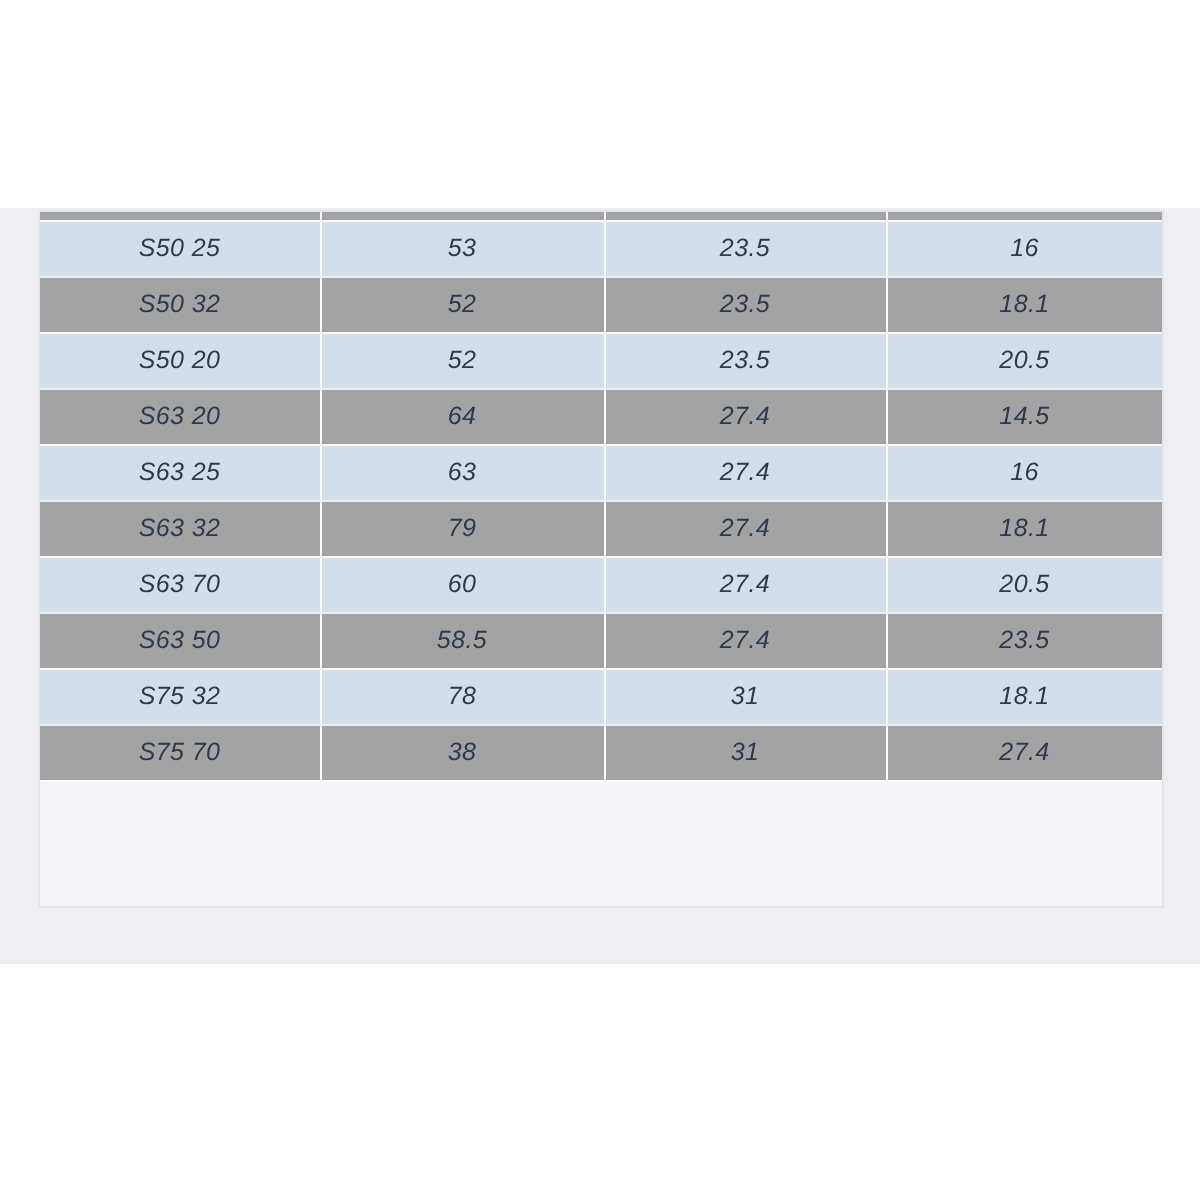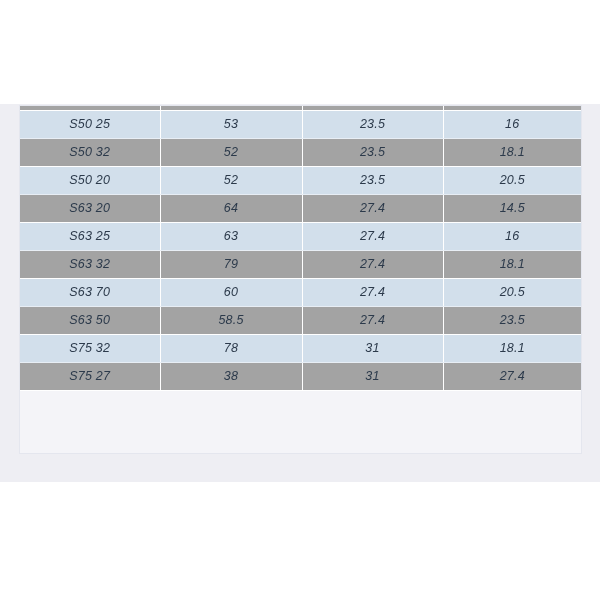--- a/index.html
+++ b/index.html
@@ -156,21 +156,21 @@
               <td>27.4</td>
               <td>23.5</td>
             </tr>
             <tr class="even">
               <td>S75 32</td>
               <td>78</td>
               <td>31</td>
               <td>18.1</td>
             </tr>
             <tr class="odd">
-              <td>S75 27</td>
+              <td>S75 70</td>
               <td>38</td>
               <td>31</td>
               <td>27.4</td>
             </tr>
           </tbody>
       </table>
     </div>
   </div>
 
 </div>

